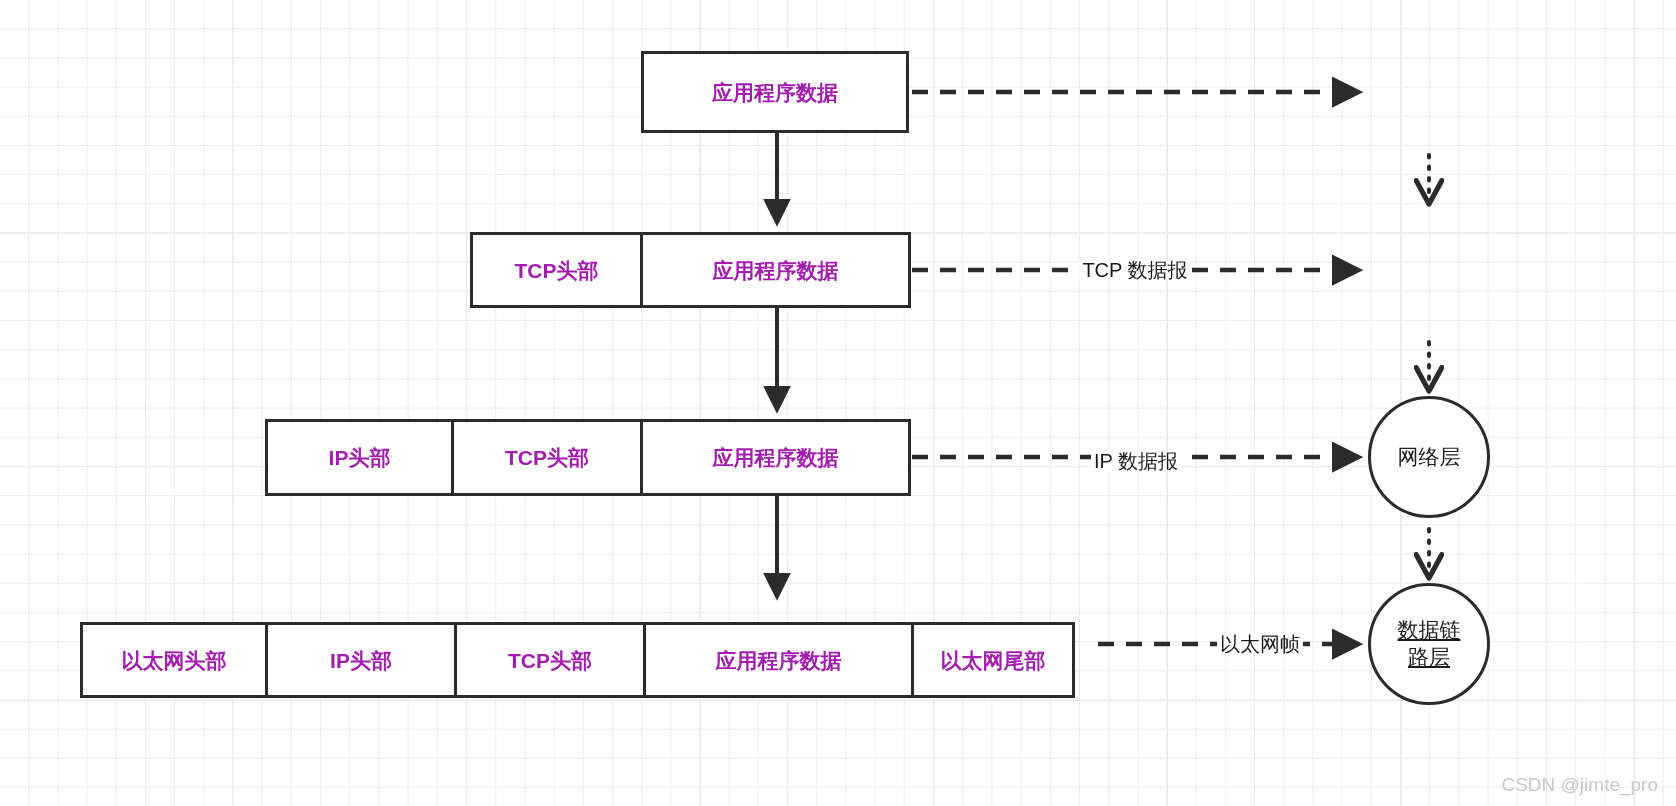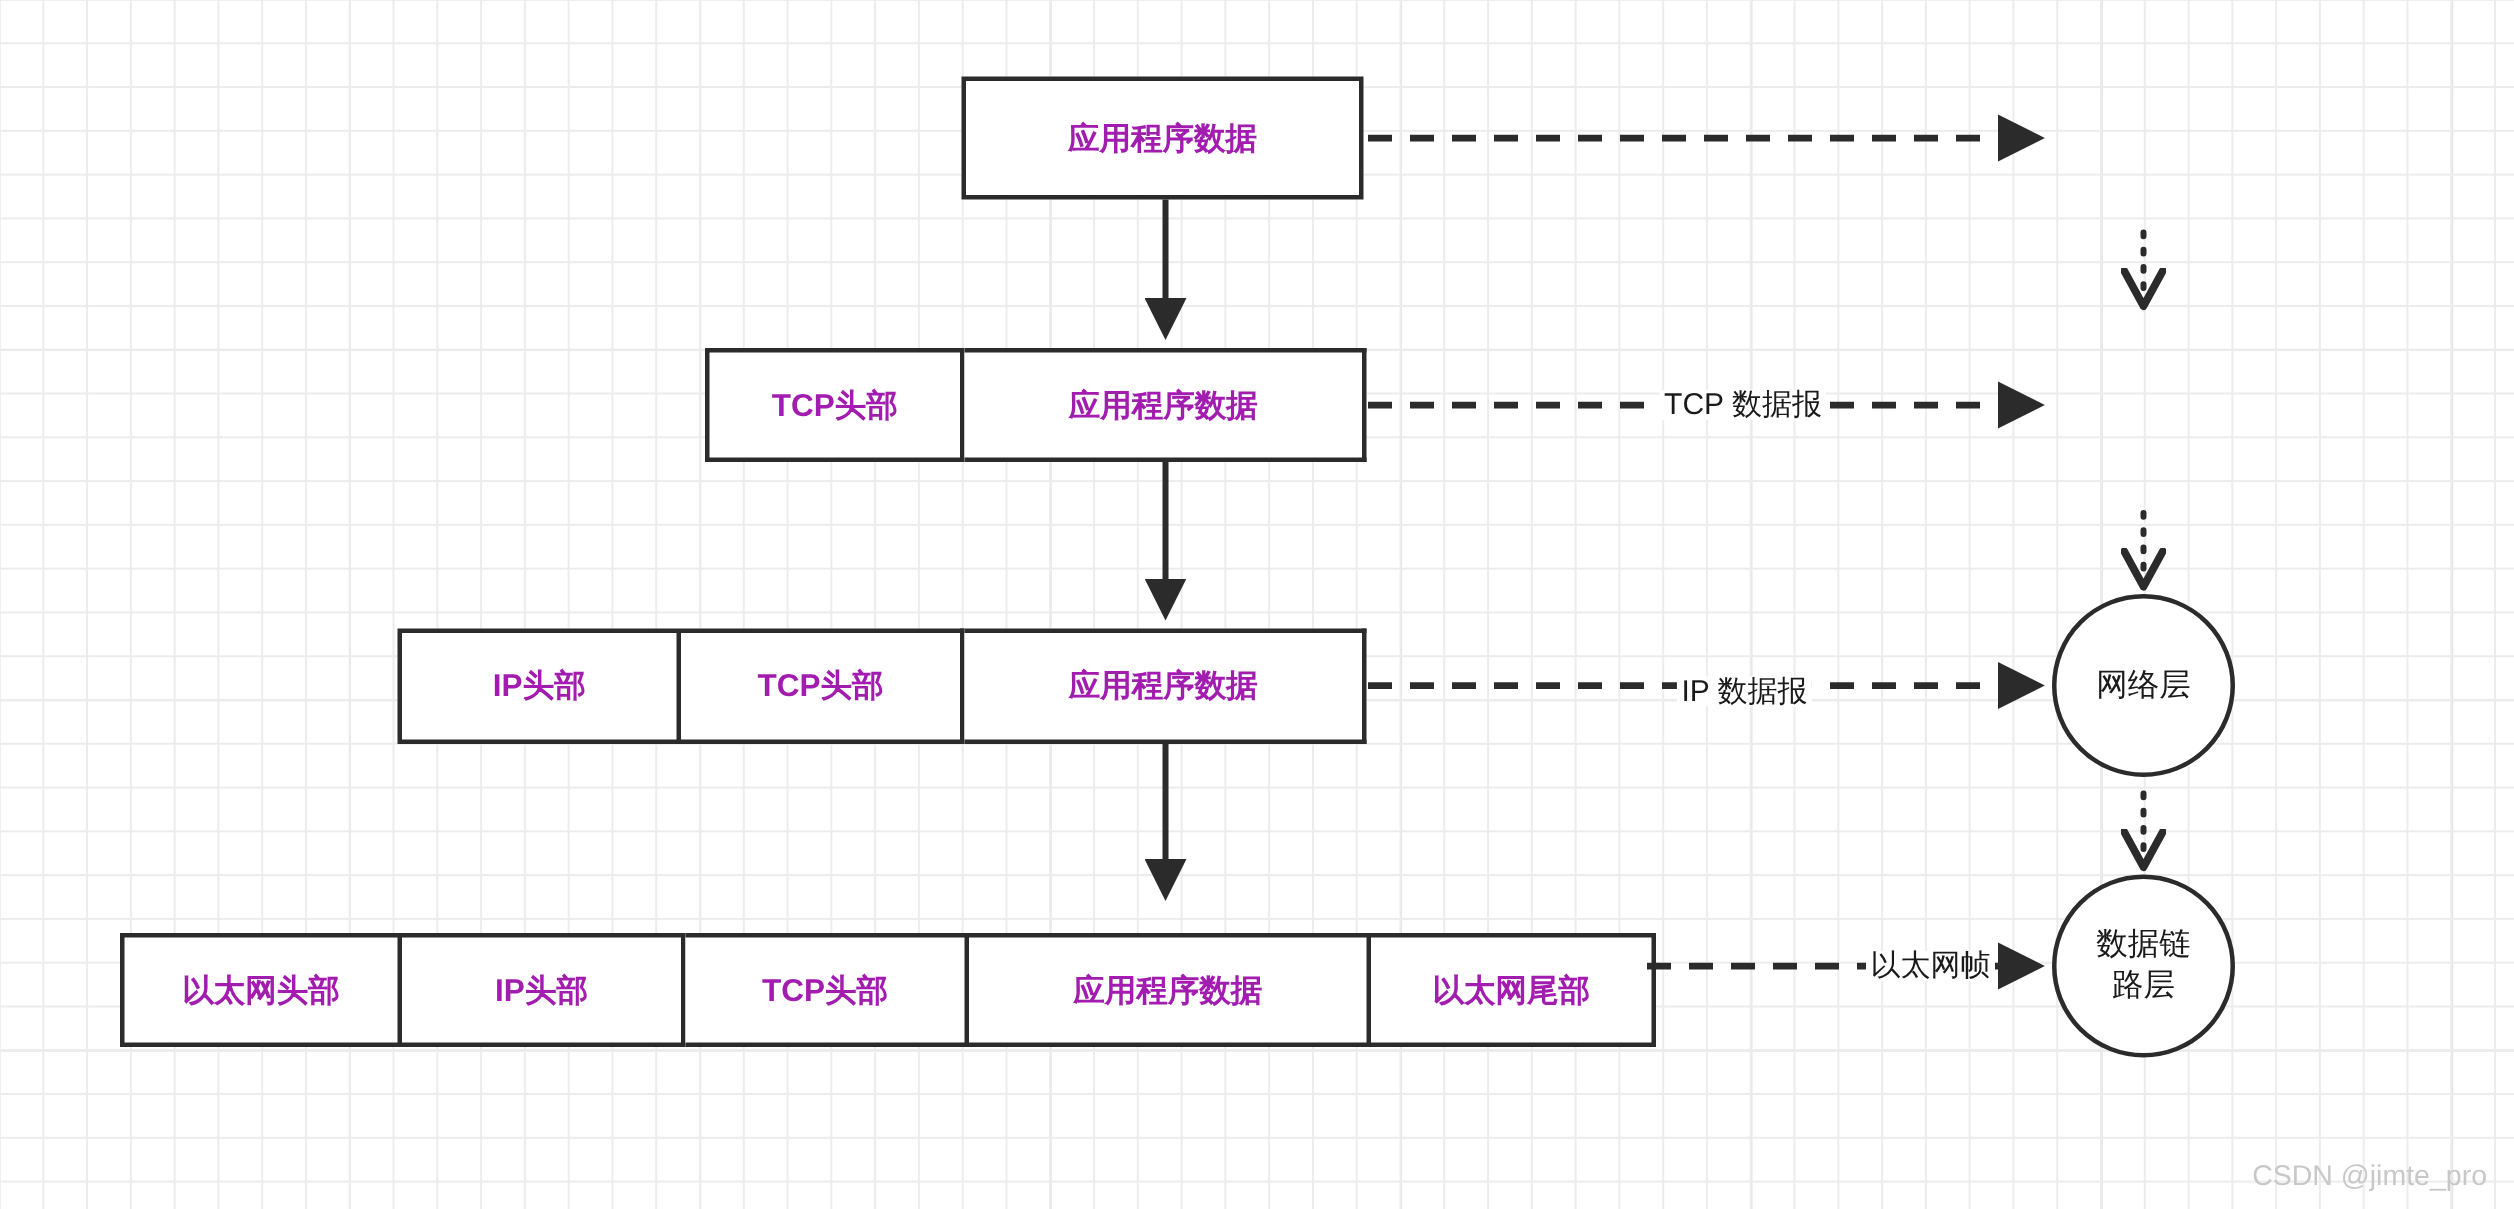--- a/index.html
+++ b/index.html
@@ -87,21 +87,20 @@
   
   .edge-label {
     position: absolute;
     font-size: 20px;
     color: #1a1a1a;
     background: #ffffff;
     padding: 0 3px;
     white-space: nowrap;
     line-height: 1;
     transform: translate(-50%, -50%);
-    margin-left: 27px;
   }
 
   
   #watermark {
     position: absolute;
     right: 18px;
     bottom: 10px;
     font-size: 19px;
     color: #c8c8c8;
     white-space: nowrap;
@@ -125,21 +124,21 @@
     <div class="cell" style="width:189px;">IP头部</div>
     <div class="cell" style="width:189px;">TCP头部</div>
     <div class="cell" style="width:268px;">应用程序数据</div>
   </div>
 
   <div class="row" style="left:80px; top:606px; height:76px;margin-top:16px;">
     <div class="cell" style="width:188px;">以太网头部</div>
     <div class="cell" style="width:189px;">IP头部</div>
     <div class="cell" style="width:189px;">TCP头部</div>
     <div class="cell" style="width:268px;">应用程序数据</div>
-    <div class="cell" style="width:190px;">以太网尾部</div>
+    <div class="cell" style="width:161px;">以太网尾部</div>
   </div>
 
   <svg id="arrows" viewBox="0 0 1676 806" xmlns="http://www.w3.org/2000/svg">
     <defs>
       <marker id="solidArrow" viewBox="0 0 12 12" refX="10" refY="6" markerWidth="7" markerHeight="7" orient="auto-start-reverse">
         <path d="M 0 0 L 12 6 L 0 12 z" fill="#2b2b2b"></path>
       </marker>
       <marker id="dashArrow" viewBox="0 0 12 12" refX="10" refY="6" markerWidth="7" markerHeight="7" orient="auto-start-reverse">
         <path d="M 0 0 L 12 6 L 0 12 z" fill="#2b2b2b"></path>
       </marker>
@@ -183,19 +182,19 @@
   </svg>
 
   <div class="edge-label" style="left:1135px; top:270px;">TCP 数据报</div>
   <div class="edge-label" style="left:1136px; top:461px;">IP 数据报</div>
   <div class="edge-label" style="left:1260px; top:644px;">以太网帧</div>
 
   <div class="layer-circle" style="top:396px;text-align:center;">
     <span>网络层</span>
   </div>
   <div class="layer-circle" style="top:583px;">
-    <span style="white-space:pre-line;">数据链
+    <span style="white-space:pre-line;text-decoration:underline;">数据链
 路层</span>
   </div>
 
   <div id="watermark">CSDN @jimte_pro</div>
 
 </div>
 
 </body></html>

